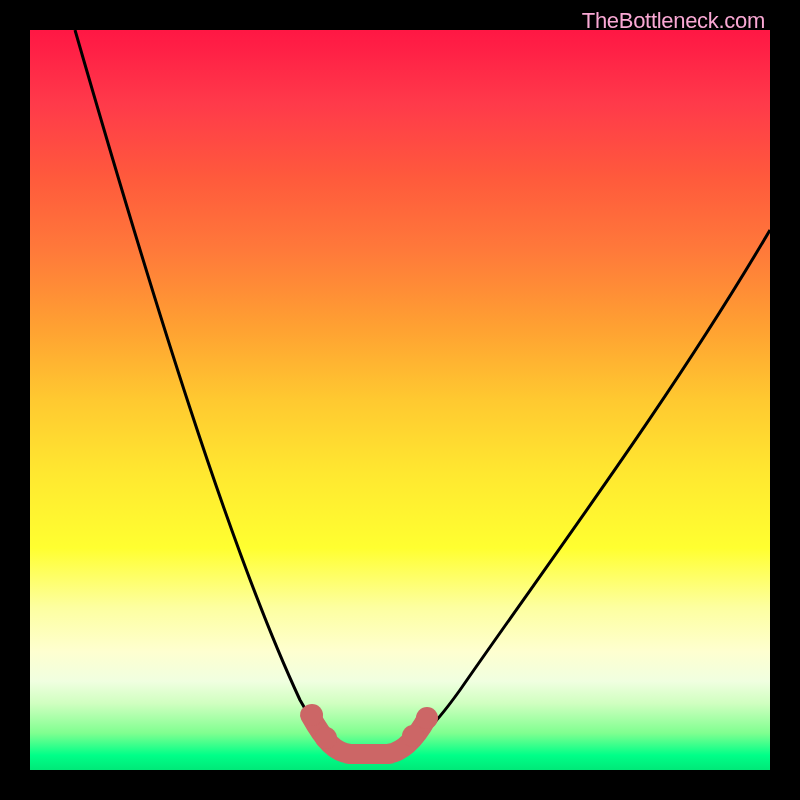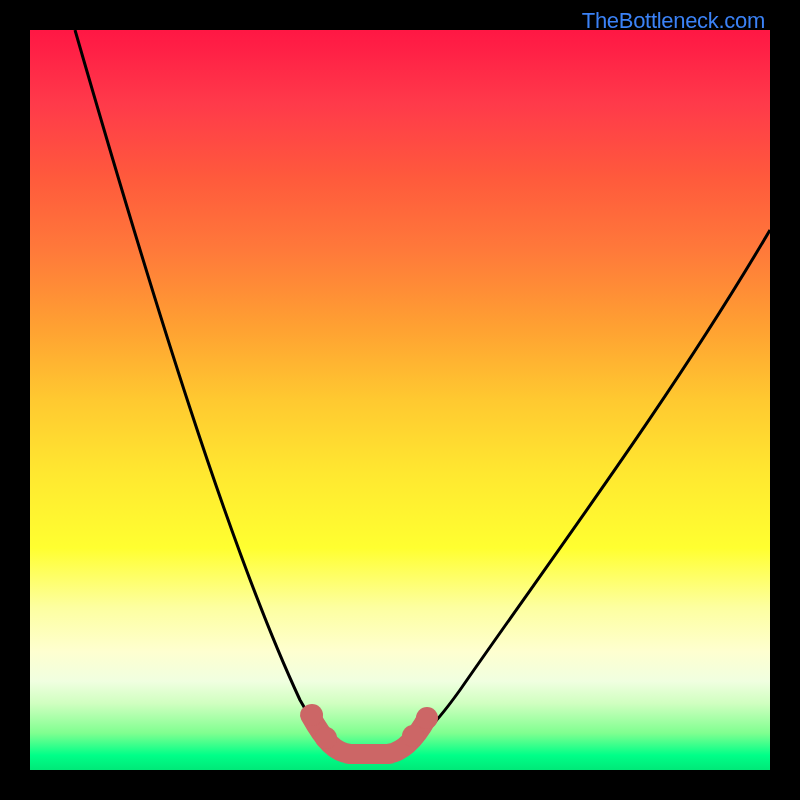--- a/index.html
+++ b/index.html
@@ -39,21 +39,21 @@
       #d0ffc0 91%,
       #80ff90 95%,
       #00ff88 98%,
       #00e878 100%
     );
   }
   .watermark {
     position: absolute;
     right: 35px;
     top: 8px;
-    color: #3b82f6;
+    color: #f9a8d4;
     font-size: 22px;
     font-weight: 500;
     z-index: 10;
     letter-spacing: -0.3px;
   }
   svg.curves {
     position: absolute;
     left: 0;
     top: 0;
     width: 740px;

